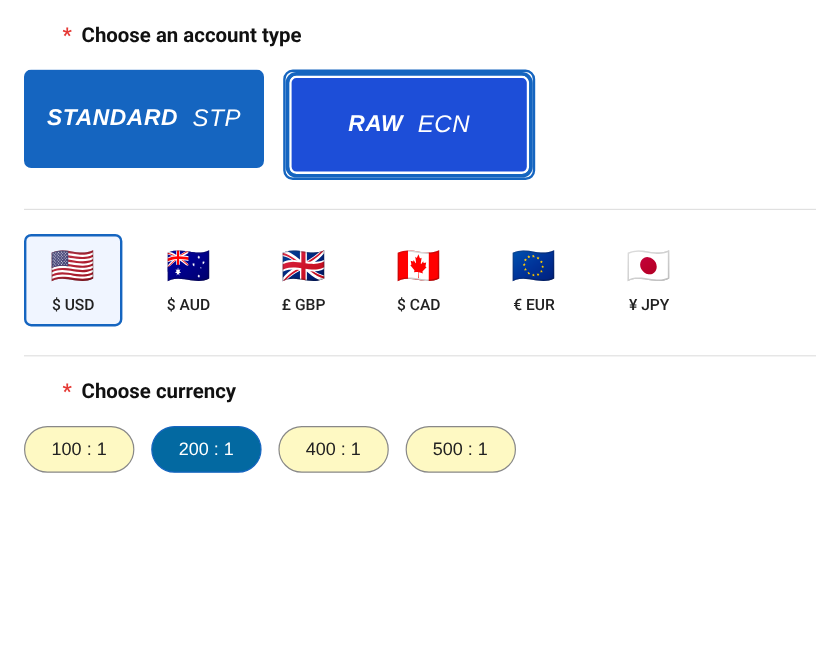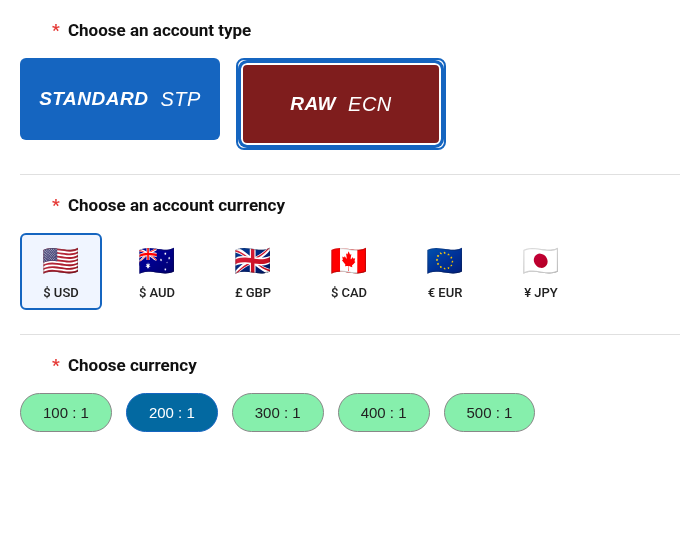--- a/index.html
+++ b/index.html
@@ -46,21 +46,21 @@
       font-size: 18px;
       font-weight: 700;
       cursor: pointer;
       display: flex;
       align-items: center;
       justify-content: center;
       letter-spacing: 0.5px;
     }
 
     .account-type-btn.selected {
-      background: #7f1d1d;
+      background: #1d4ed8;
       border: 2.5px solid #fff;
       outline: 2.5px solid #1565C0;
       box-shadow: 0 0 0 3px #1565C0;
       text-align: right;
     }
 
     .account-type-btn .btn-main {
       font-style: italic;
       font-weight: 800;
       font-size: 19px;
@@ -133,21 +133,21 @@
 
     .leverage-options {
       display: flex;
       gap: 14px;
       flex-wrap: wrap;
     }
 
     .leverage-btn {
       border: 1.5px solid #888;
       border-radius: 25px;
-      background: #86efac;
+      background: #fef9c3;
       color: #222;
       font-size: 15px;
       font-weight: 500;
       padding: 10px 22px;
       cursor: pointer;
       min-width: 90px;
       text-align: center;
     }
 
     .leverage-btn.selected {
@@ -181,24 +181,20 @@
         <span class="btn-main">RAW</span>
         <span class="btn-sub">&nbsp;ECN</span>
       </button>
     </div>
   </div>
 </div>
 
 <hr class="divider">
 
 <div class="currency-section">
-  <div class="section-title">
-    <span class="required-star">*</span>
-    <span>Choose an account currency</span>
-  </div>
   <div class="currency-options">
     <div class="currency-item selected">
       <div class="flag">🇺🇸</div>
       <span class="currency-label">$ USD</span>
     </div>
     <div class="currency-item">
       <div class="flag">🇦🇺</div>
       <span class="currency-label">$ AUD</span>
     </div>
     <div class="currency-item">
@@ -223,17 +219,16 @@
 <hr class="divider">
 
 <div class="leverage-section">
   <div class="section-title">
     <span class="required-star">*</span>
     <span>Choose currency</span>
   </div>
   <div class="leverage-options">
     <button class="leverage-btn">100 : 1</button>
     <button class="leverage-btn selected">200 : 1</button>
-    <button class="leverage-btn">300 : 1</button>
     <button class="leverage-btn">400 : 1</button>
     <button class="leverage-btn">500 : 1</button>
   </div>
 </div>
 
 </body></html>

